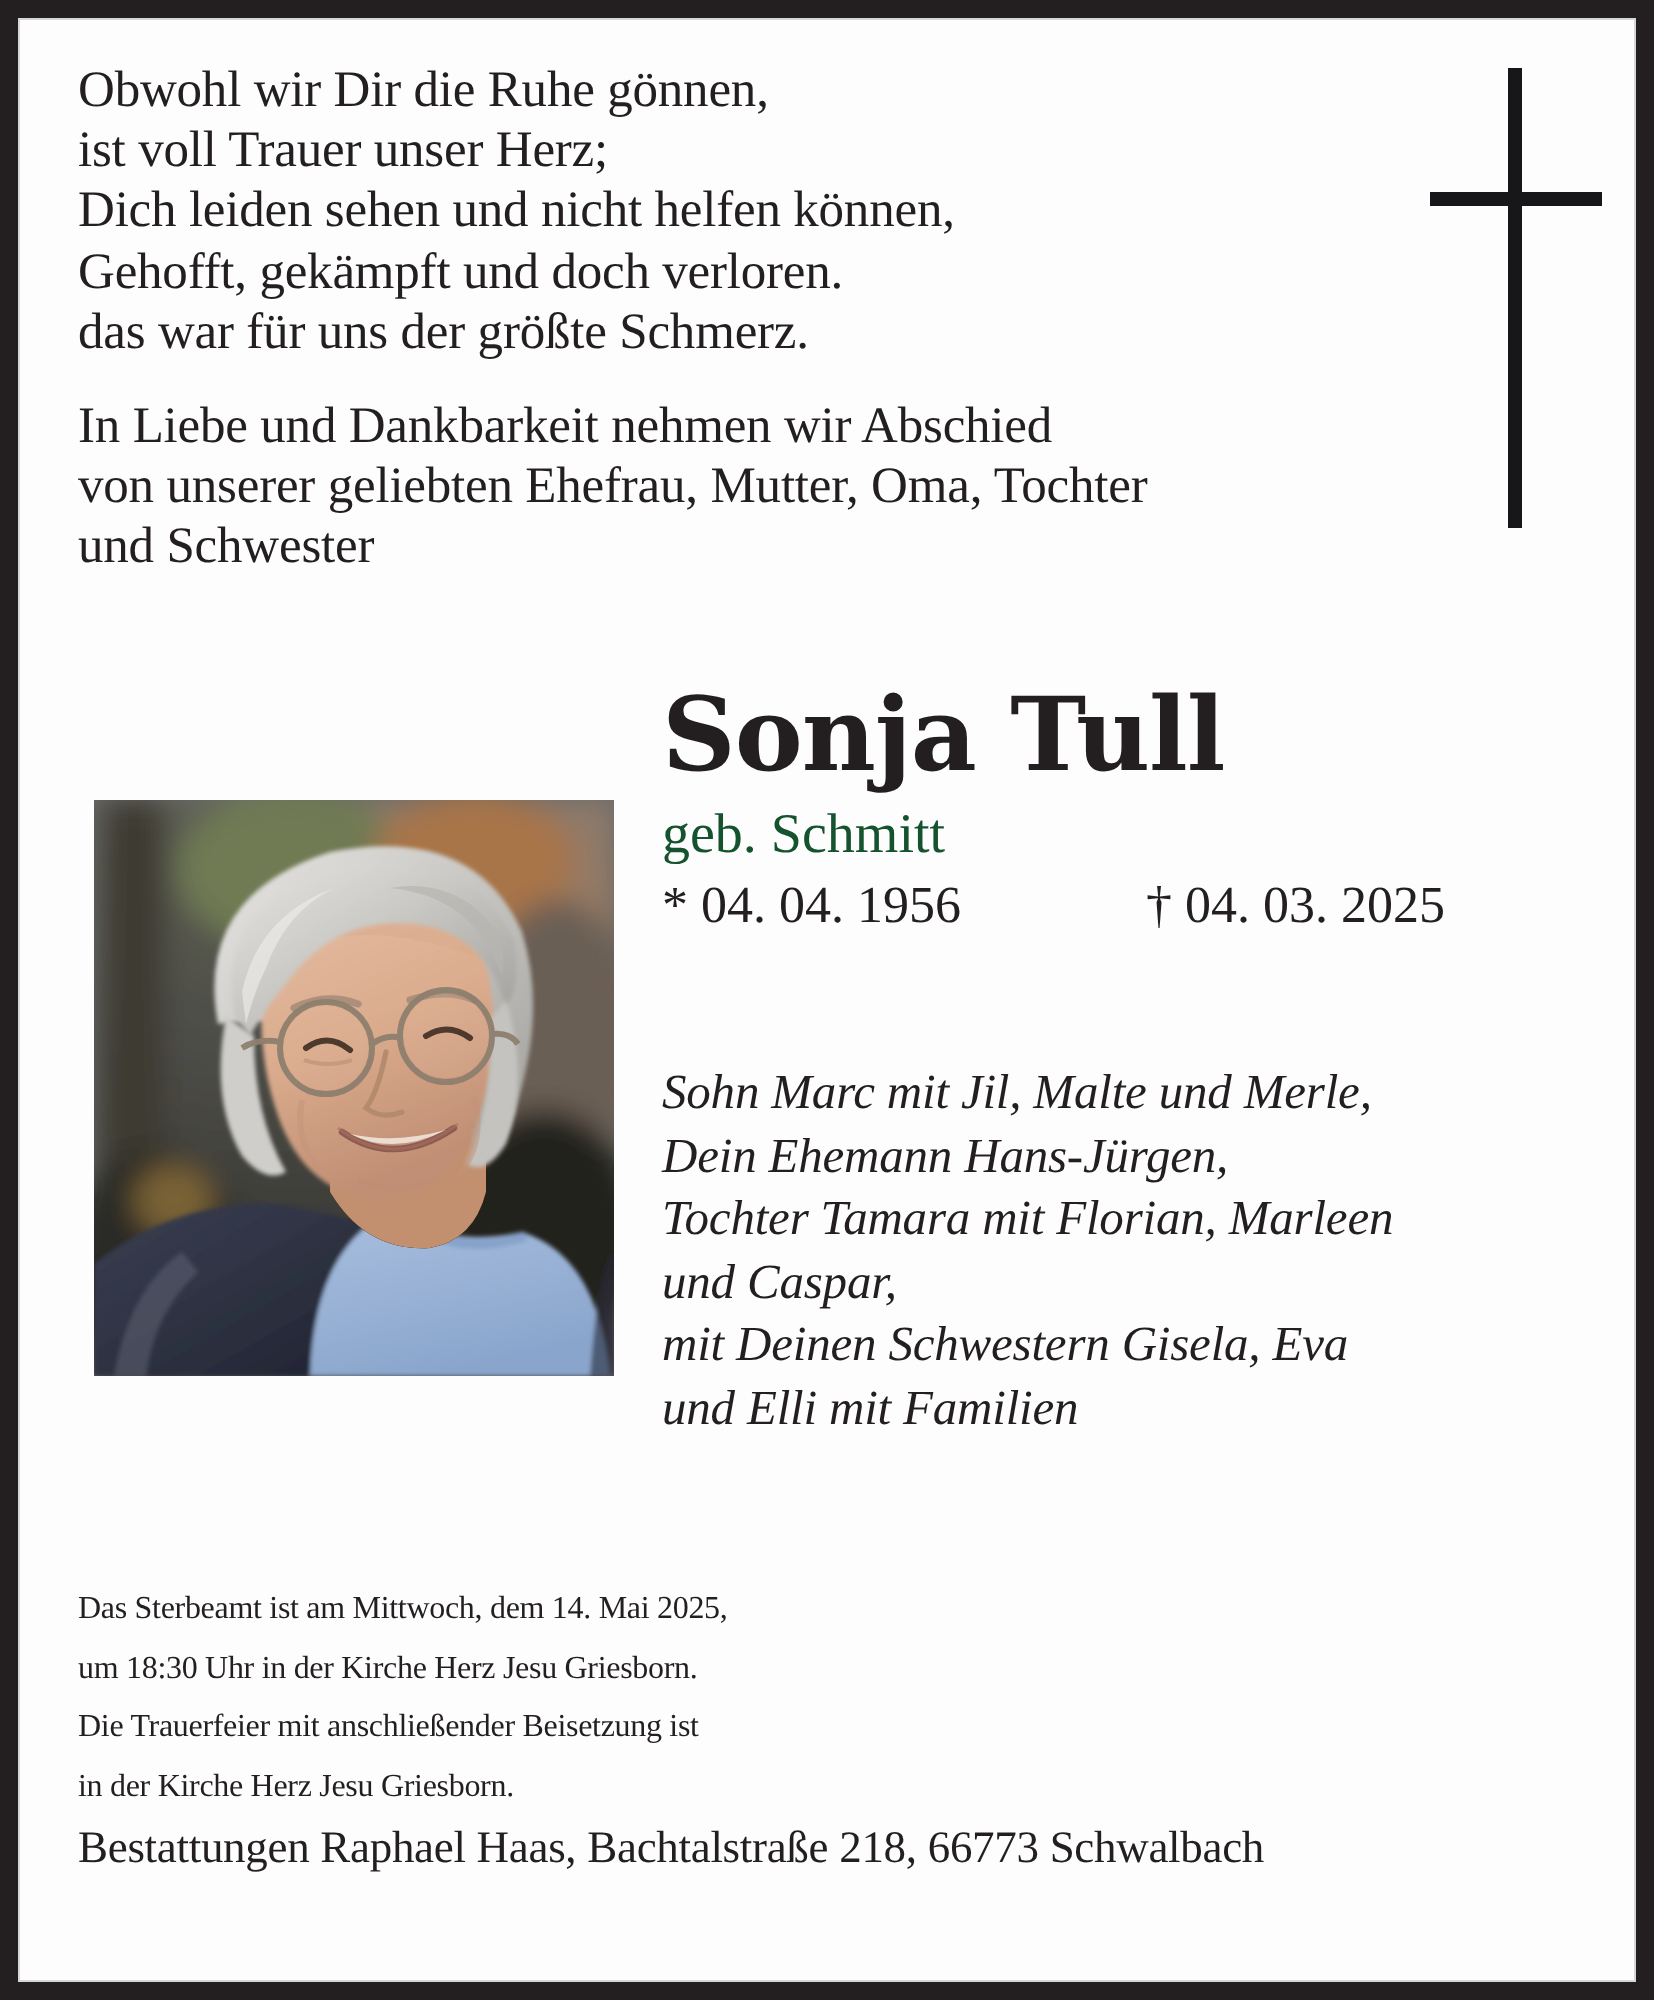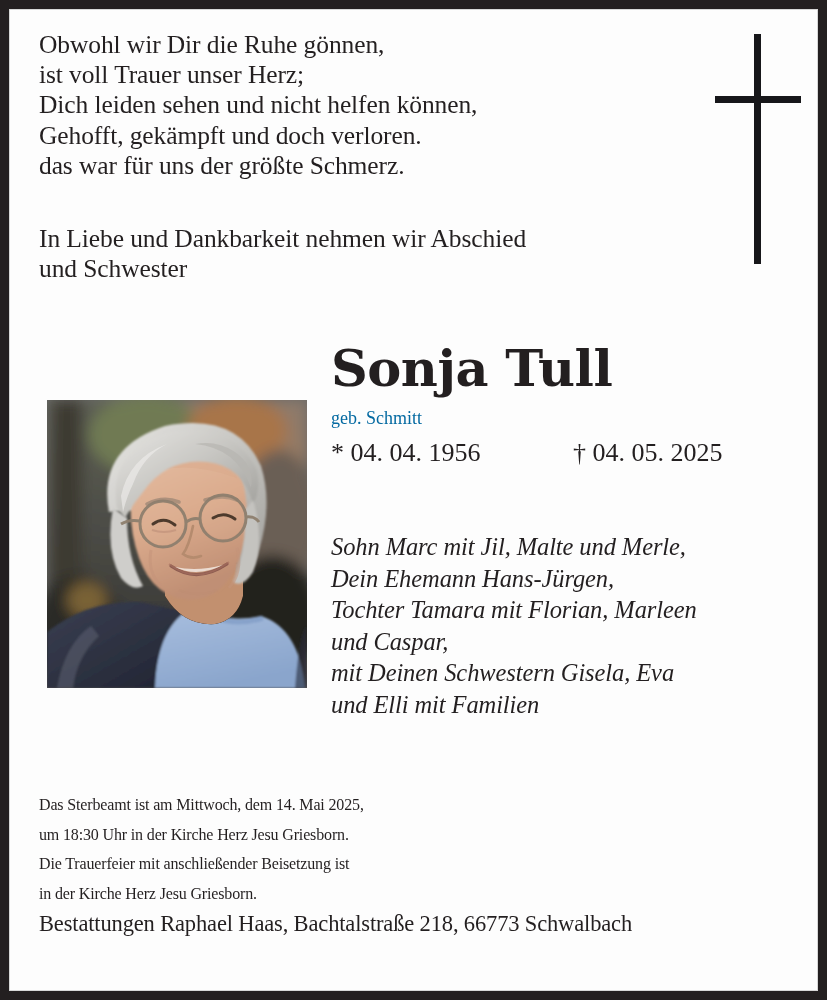--- a/index.html
+++ b/index.html
@@ -54,21 +54,21 @@
     line-height: 30.2px;
     color: #231f20;
     white-space: pre;
     letter-spacing: -0.1px;
   }
 
   
   #farewell {
     position: absolute;
     left: 29px;
-    top: 214px;
+    top: 188px;
     width: 700px;
   }
   #farewell .ln {
     font-size: 25.5px;
     line-height: 30.2px;
     color: #231f20;
     white-space: pre;
     letter-spacing: -0.1px;
   }
 
@@ -95,23 +95,23 @@
     font-family: "DejaVu Serif", "Liberation Serif", serif;
     font-weight: 700;
     font-size: 51px;
     line-height: 56px;
     color: #231f20;
     letter-spacing: -0.5px;
     white-space: pre;
   }
   #maiden-name {
     margin-top: 7px;
-    font-size: 18px;
+    font-size: 28px;
     line-height: 30px;
-    color: #0369a1;
+    color: #14532d;
     white-space: pre;
   }
   #dates {
     margin-top: 4px;
     font-size: 26px;
     line-height: 32px;
     color: #231f20;
     white-space: pre;
     position: relative;
     height: 32px;
@@ -181,20 +181,21 @@
     <div id="verse">
       <div class="ln">Obwohl wir Dir die Ruhe gönnen,</div>
       <div class="ln">ist voll Trauer unser Herz;</div>
       <div class="ln">Dich leiden sehen und nicht helfen können,</div>
       <div class="ln">Gehofft, gekämpft und doch verloren.</div>
       <div class="ln">das war für uns der größte Schmerz.</div>
     </div>
 
     <div id="farewell">
       <div class="ln">In Liebe und Dankbarkeit nehmen wir Abschied</div>
+      <div class="ln">von unserer geliebten Ehefrau, Mutter, Oma, Tochter</div>
       <div class="ln">und Schwester</div>
     </div>
 
     <div id="portrait">
       <svg width="260" height="288" viewBox="0 0 260 288" xmlns="http://www.w3.org/2000/svg">
         <defs>
           <linearGradient id="bgL" x1="0" y1="0" x2="0" y2="1">
             <stop offset="0%" stop-color="#5d5f54"></stop>
             <stop offset="45%" stop-color="#4c4c46"></stop>
             <stop offset="100%" stop-color="#2e2e2c"></stop>
@@ -297,21 +298,21 @@
         <path d="M190 148 Q196 172 182 188" fill="none" stroke="#c4947a" stroke-width="3" opacity="0.5"></path>
         <path d="M132 190 Q150 198 170 190" fill="none" stroke="#bd8e73" stroke-width="2.4" opacity="0.55"></path>
       </svg>
     </div>
 
     <div id="nameblock">
       <div id="deceased-name">Sonja Tull</div>
       <div id="maiden-name">geb. Schmitt</div>
       <div id="dates">
         <span class="birth">* 04. 04. 1956</span>
-        <span class="death">† 04. 05. 2025</span>
+        <span class="death">† 04. 03. 2025</span>
       </div>
     </div>
 
     <div id="survivors">
       <div class="ln">Sohn Marc mit Jil, Malte und Merle,</div>
       <div class="ln">Dein Ehemann Hans-Jürgen,</div>
       <div class="ln">Tochter Tamara mit Florian, Marleen</div>
       <div class="ln">und Caspar,</div>
       <div class="ln">mit Deinen Schwestern Gisela, Eva</div>
       <div class="ln">und Elli mit Familien</div>

